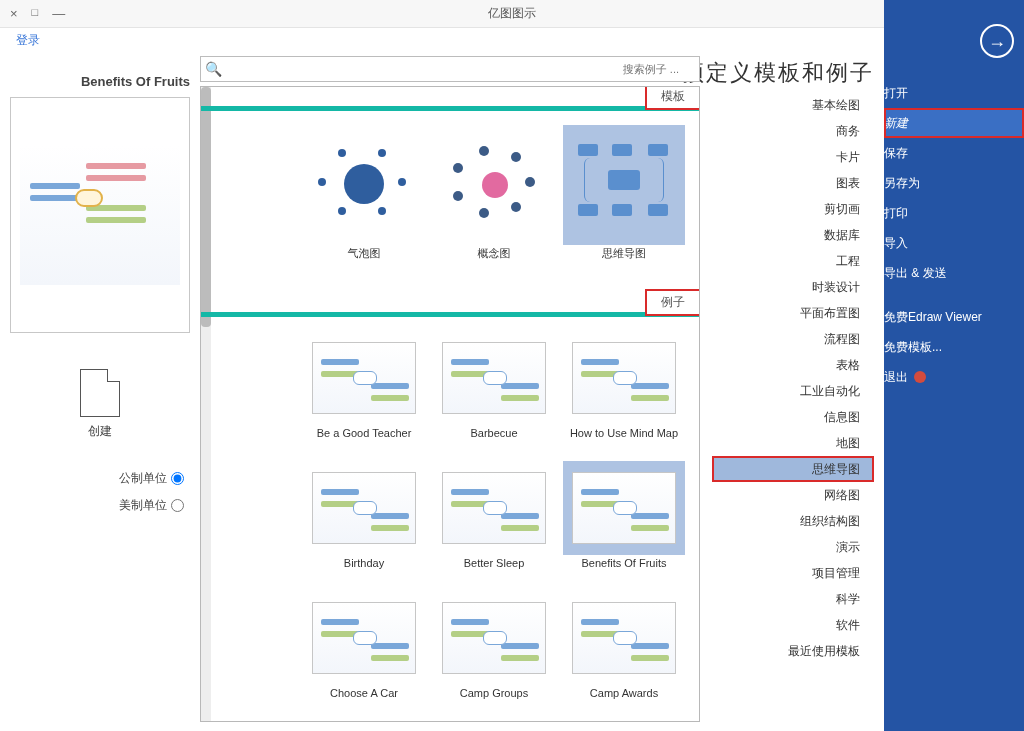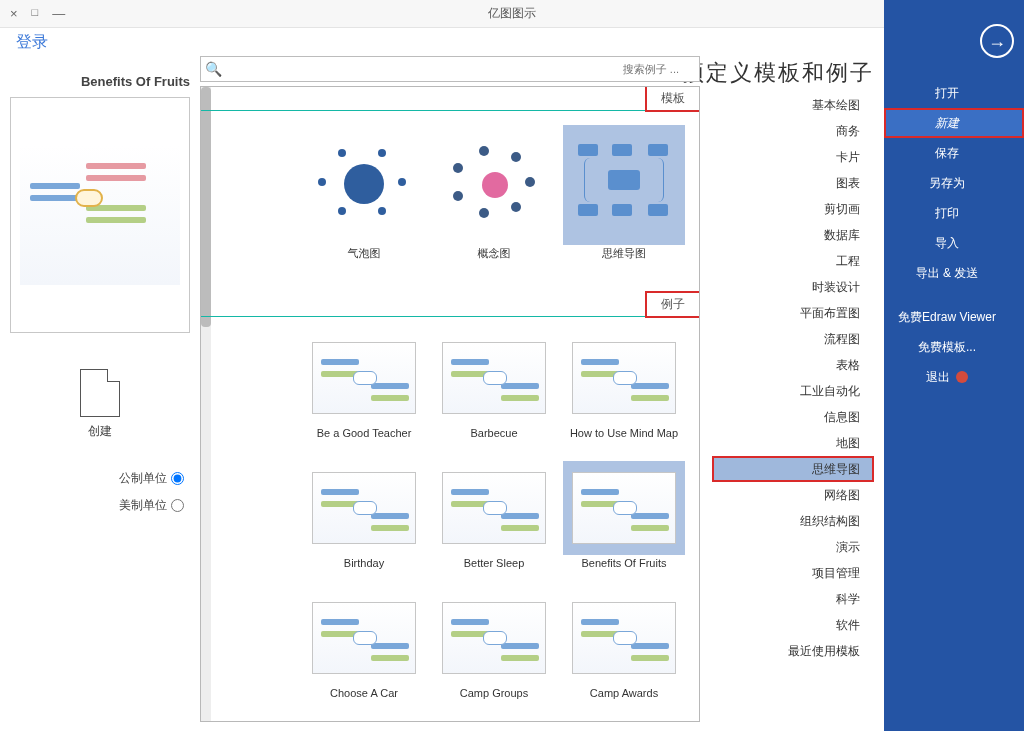--- a/index.html
+++ b/index.html
@@ -6,27 +6,27 @@
 html, body { width: 1024px; height: 731px; overflow: hidden; background: #fff; font-size: 12px; color: #444; }
 
 
 #app { position: relative; width: 1024px; height: 731px; }
 
 
 .titlebar { position: absolute; top: 0; left: 0; right: 0; height: 28px; background: #f7f7f7; border-bottom: 1px solid #e4e4e4; display: flex; align-items: center; }
 .titlebar .win-btns { display: flex; gap: 14px; padding-left: 10px; font-size: 13px; color: #666; }
 .titlebar .title { position: absolute; left: 50%; transform: translateX(-50%); font-size: 12px; color: #555; }
 
-.login { position: absolute; top: 32px; left: 16px; font-size: 16px; color: #3b78d8; }
+.login { position: absolute; top: 32px; left: 16px; font-size: 12px; color: #3b78d8; }
 
 
 .rail { position: absolute; top: 0; right: 0; width: 140px; height: 731px; background: #2454a4; color: #fff; padding-top: 18px; }
 .rail .back { width: 34px; height: 34px; border: 2px solid #fff; border-radius: 50%; margin: 6px 10px 20px auto; display: flex; align-items: center; justify-content: center; font-size: 18px; }
 .rail ul { list-style: none; }
-.rail li { height: 30px; line-height: 30px; padding-right: 14px; text-align: center; font-size: 12px; cursor: pointer; }
+.rail li { height: 30px; line-height: 30px; padding-right: 14px; text-align: left; font-size: 12px; cursor: pointer; }
 .rail li.selected { background: #3a6fc4; font-style: italic; }
 .rail li.boxed { outline: 2px solid #d92a2a; outline-offset: -2px; }
 .rail li.spacer { height: 14px; }
 .rail li .dot { display: inline-block; width: 12px; height: 12px; border-radius: 50%; background: #d34b3d; margin-left: 6px; vertical-align: -2px; }
 
 
 .page-heading { position: absolute; top: 58px; right: 150px; font-size: 22px; color: #333; font-weight: 500; letter-spacing: 2px; }
 
 
 .search { position: absolute; top: 56px; left: 200px; width: 500px; height: 26px; border: 1px solid #bcbcbc; background: #fff; display: flex; align-items: center; }
@@ -38,21 +38,21 @@
 .cats ul { list-style: none; }
 .cats li { height: 26px; line-height: 26px; text-align: right; padding-right: 14px; font-size: 12px; color: #333; cursor: pointer; }
 .cats li.selected { background: #9fb8dc; }
 .cats li.boxed { outline: 2px solid #d92a2a; outline-offset: -2px; }
 
 
 .enclosure { position: absolute; top: 86px; left: 200px; width: 500px; height: 636px; border: 1px solid #b8b8b8; background: #fff; overflow: hidden; }
 .enclosure .scroll { position: absolute; left: 0; top: 0; width: 10px; height: 100%; background: #eee; }
 .enclosure .scroll .thumb { position: absolute; left: 0; top: 0; width: 10px; height: 240px; background: #bcbcbc; border-radius: 4px; }
 
-.section-hdr { height: 24px; border-bottom: 1px solid #14b8a6; display: flex; align-items: center; padding-left: 12px; }
+.section-hdr { height: 24px; border-bottom: 5px solid #14b8a6; display: flex; align-items: center; padding-left: 12px; }
 .section-hdr .lbl { margin-left: auto; padding: 0 10px; font-size: 12px; color: #555; background: #fff; }
 .section-hdr.boxed { position: relative; }
 .section-hdr.boxed .lbl { outline: 2px solid #d92a2a; outline-offset: 0; padding: 3px 14px; }
 
 .tiles { display: flex; flex-wrap: wrap; flex-direction: row-reverse; gap: 8px 8px; padding: 14px 14px 20px 14px; }
 .tile { width: 122px; display: flex; flex-direction: column; align-items: center; cursor: pointer; }
 .tile .thumb { width: 122px; height: 94px; background: #fff; display: flex; align-items: center; justify-content: center; }
 .tile.large .thumb { height: 120px; }
 .tile.selected .thumb { background: #aec3e2; }
 .tile .cap { margin-top: 2px; font-size: 11px; text-align: right; color: #333; line-height: 1.25; min-height: 26px; }

